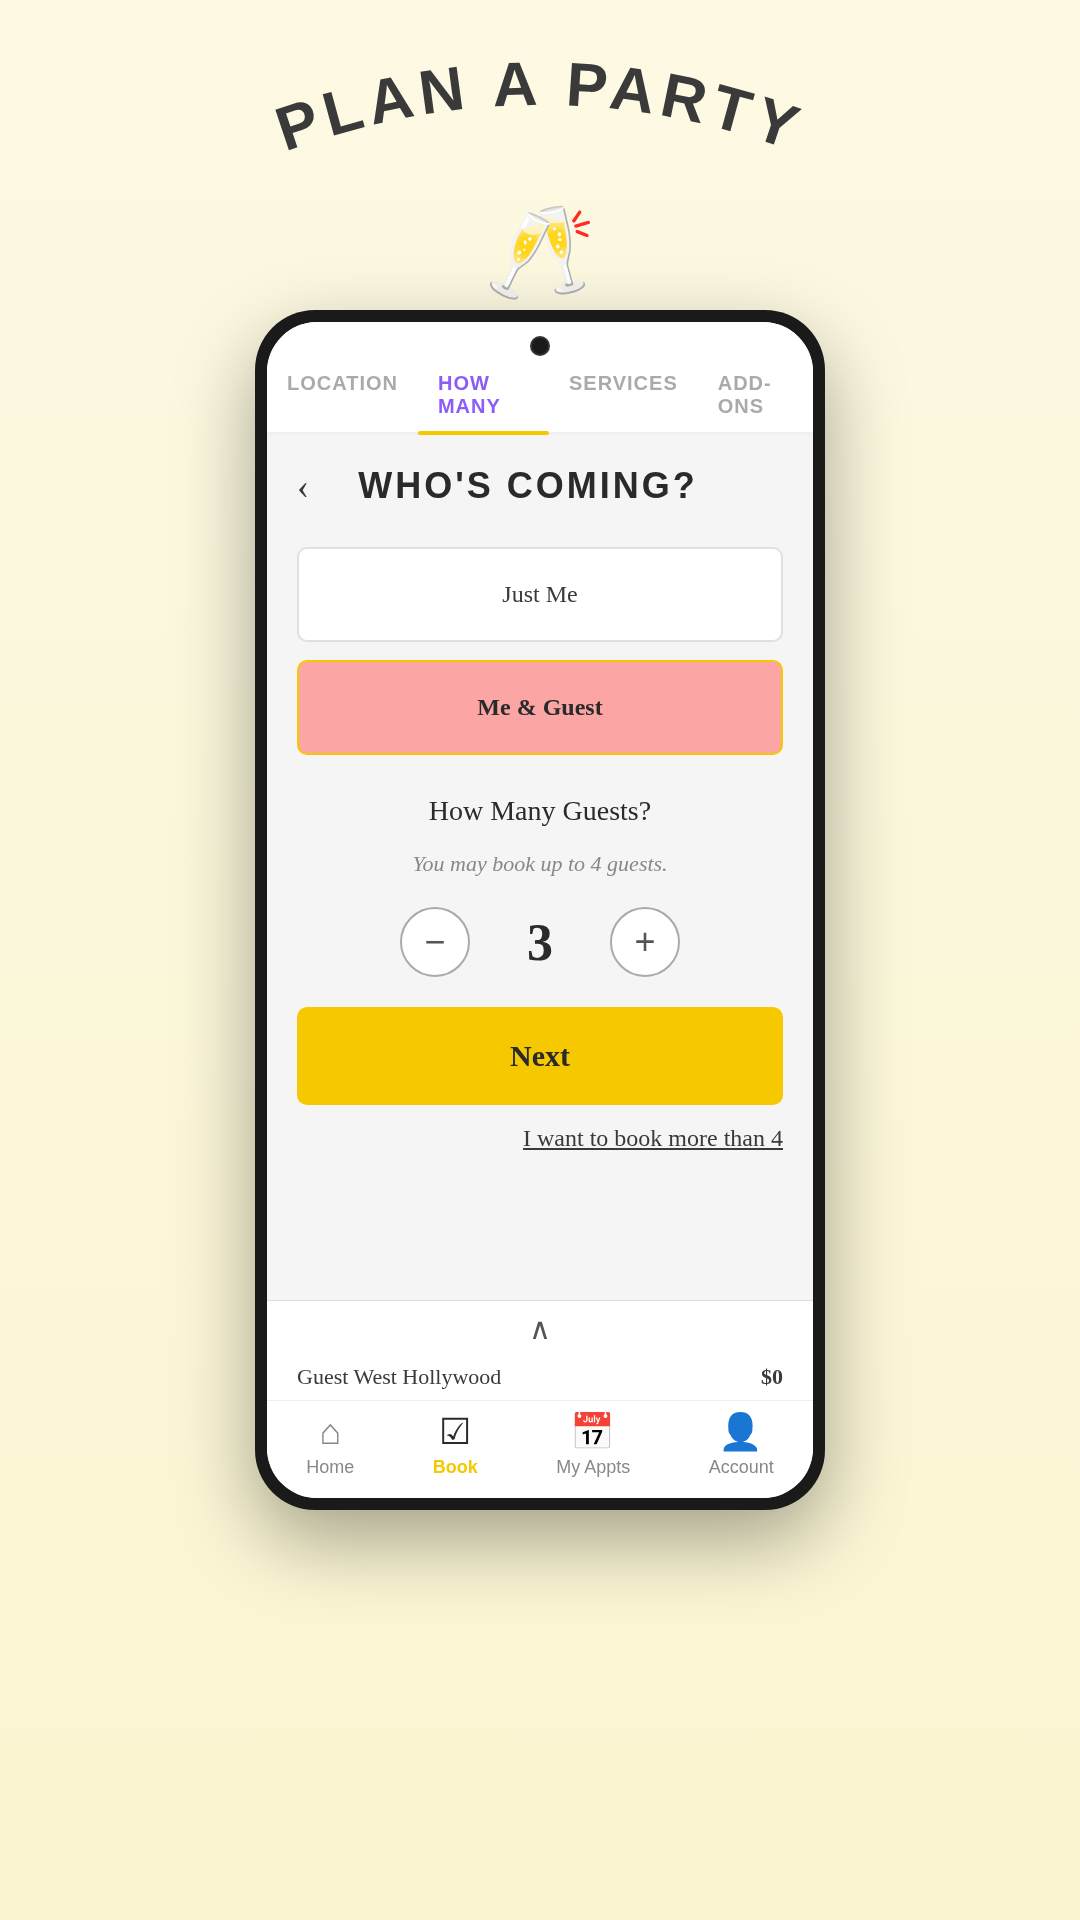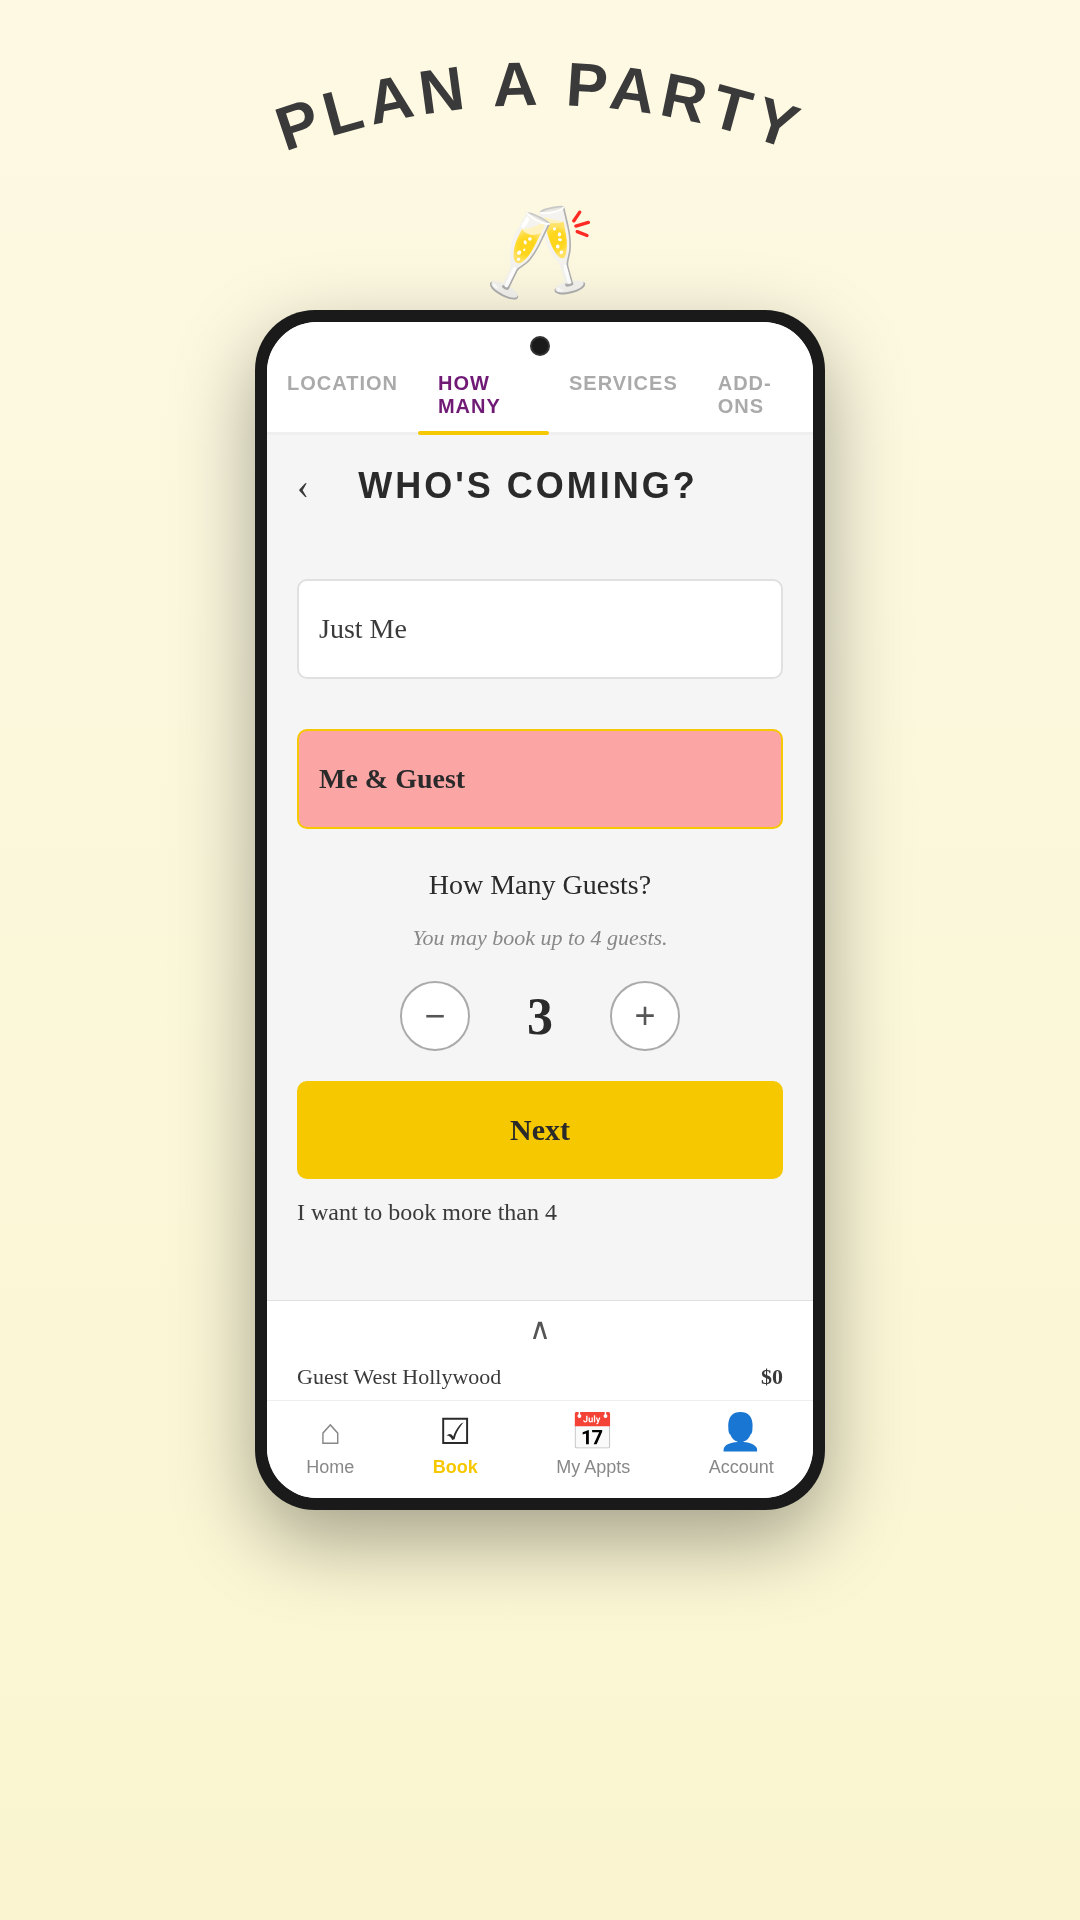--- a/index.html
+++ b/index.html
@@ -87,21 +87,21 @@
       color: #aaa;
       font-family: Arial, sans-serif;
       letter-spacing: 1px;
       text-transform: uppercase;
       font-weight: 600;
       cursor: pointer;
       position: relative;
     }
 
     .tab-item.active {
-      color: #701a75;
+      color: #8b5cf6;
     }
 
     .tab-item.active::after {
       content: '';
       position: absolute;
       bottom: -9px;
       left: 0;
       right: 0;
       height: 4px;
       background: #f5c800;
@@ -149,26 +149,25 @@
       display: flex;
       flex-direction: column;
       gap: 18px;
     }
 
     .option-btn {
       background: white;
       border: 2px solid #e0e0e0;
       border-radius: 10px;
       padding: 32px 20px;
-      text-align: left;
-      font-size: 28px;
+      text-align: center;
+      font-size: 24px;
       color: #3a3a3a;
       font-family: Georgia, serif;
       cursor: pointer;
-      margin-top: 32px;
     }
 
     .option-btn.active {
       background: #fca5a5;
       border-color: #f5c800;
       color: #2a2a2a;
       font-weight: 700;
     }
 
     
@@ -235,23 +234,24 @@
       color: #2a2a2a;
       font-family: Georgia, serif;
       font-weight: 600;
       width: 100%;
       cursor: pointer;
       margin-bottom: 20px;
     }
 
     
     .more-link {
-      text-align: left;
+      text-align: right;
       font-size: 24px;
       color: #3a3a3a;
+      text-decoration: underline;
       font-family: Georgia, serif;
       cursor: pointer;
       margin-bottom: 20px;
     }
 
     
     .bottom-bar {
       background: white;
       border-top: 1px solid #e0e0e0;
       padding: 0;

